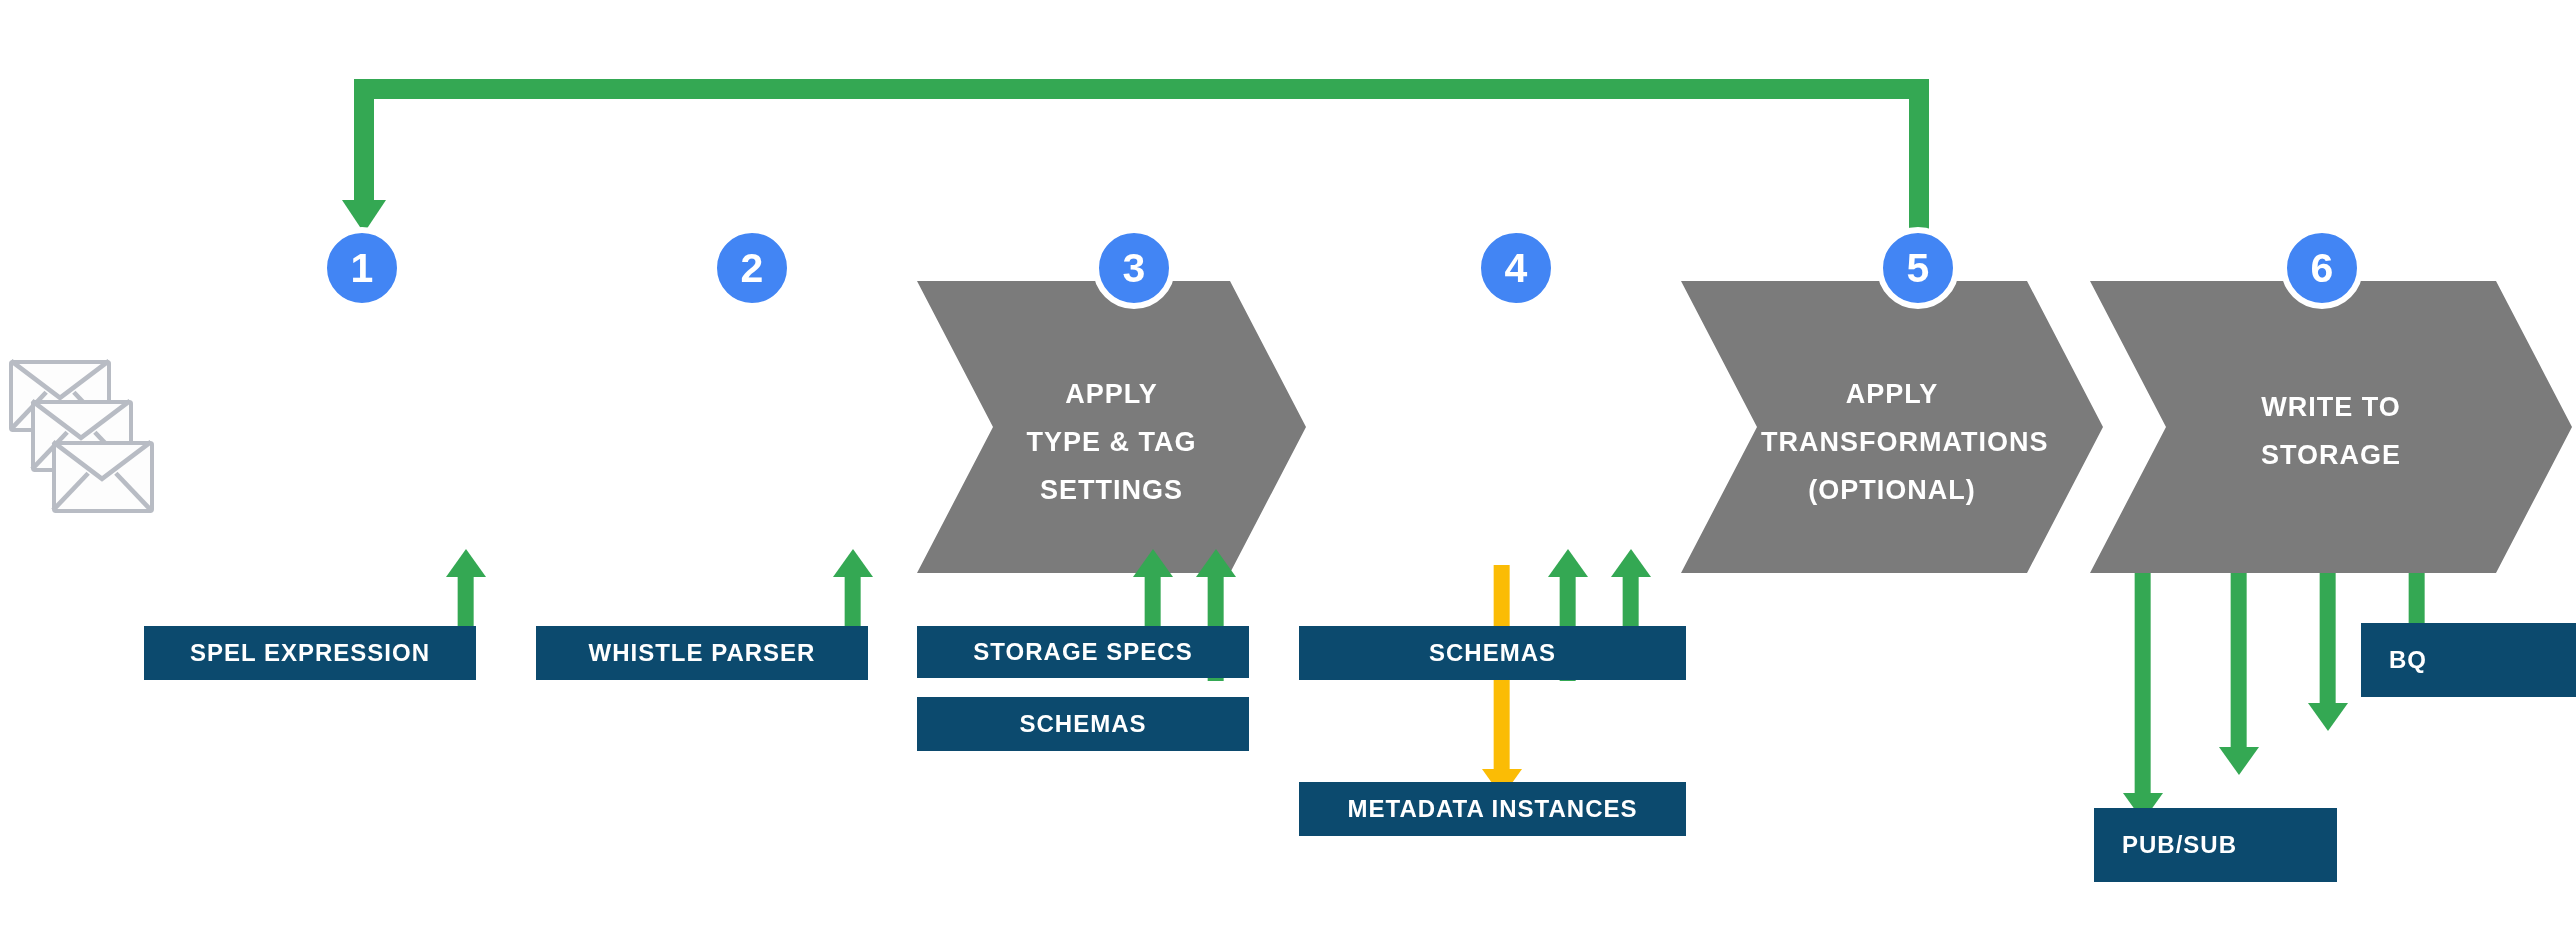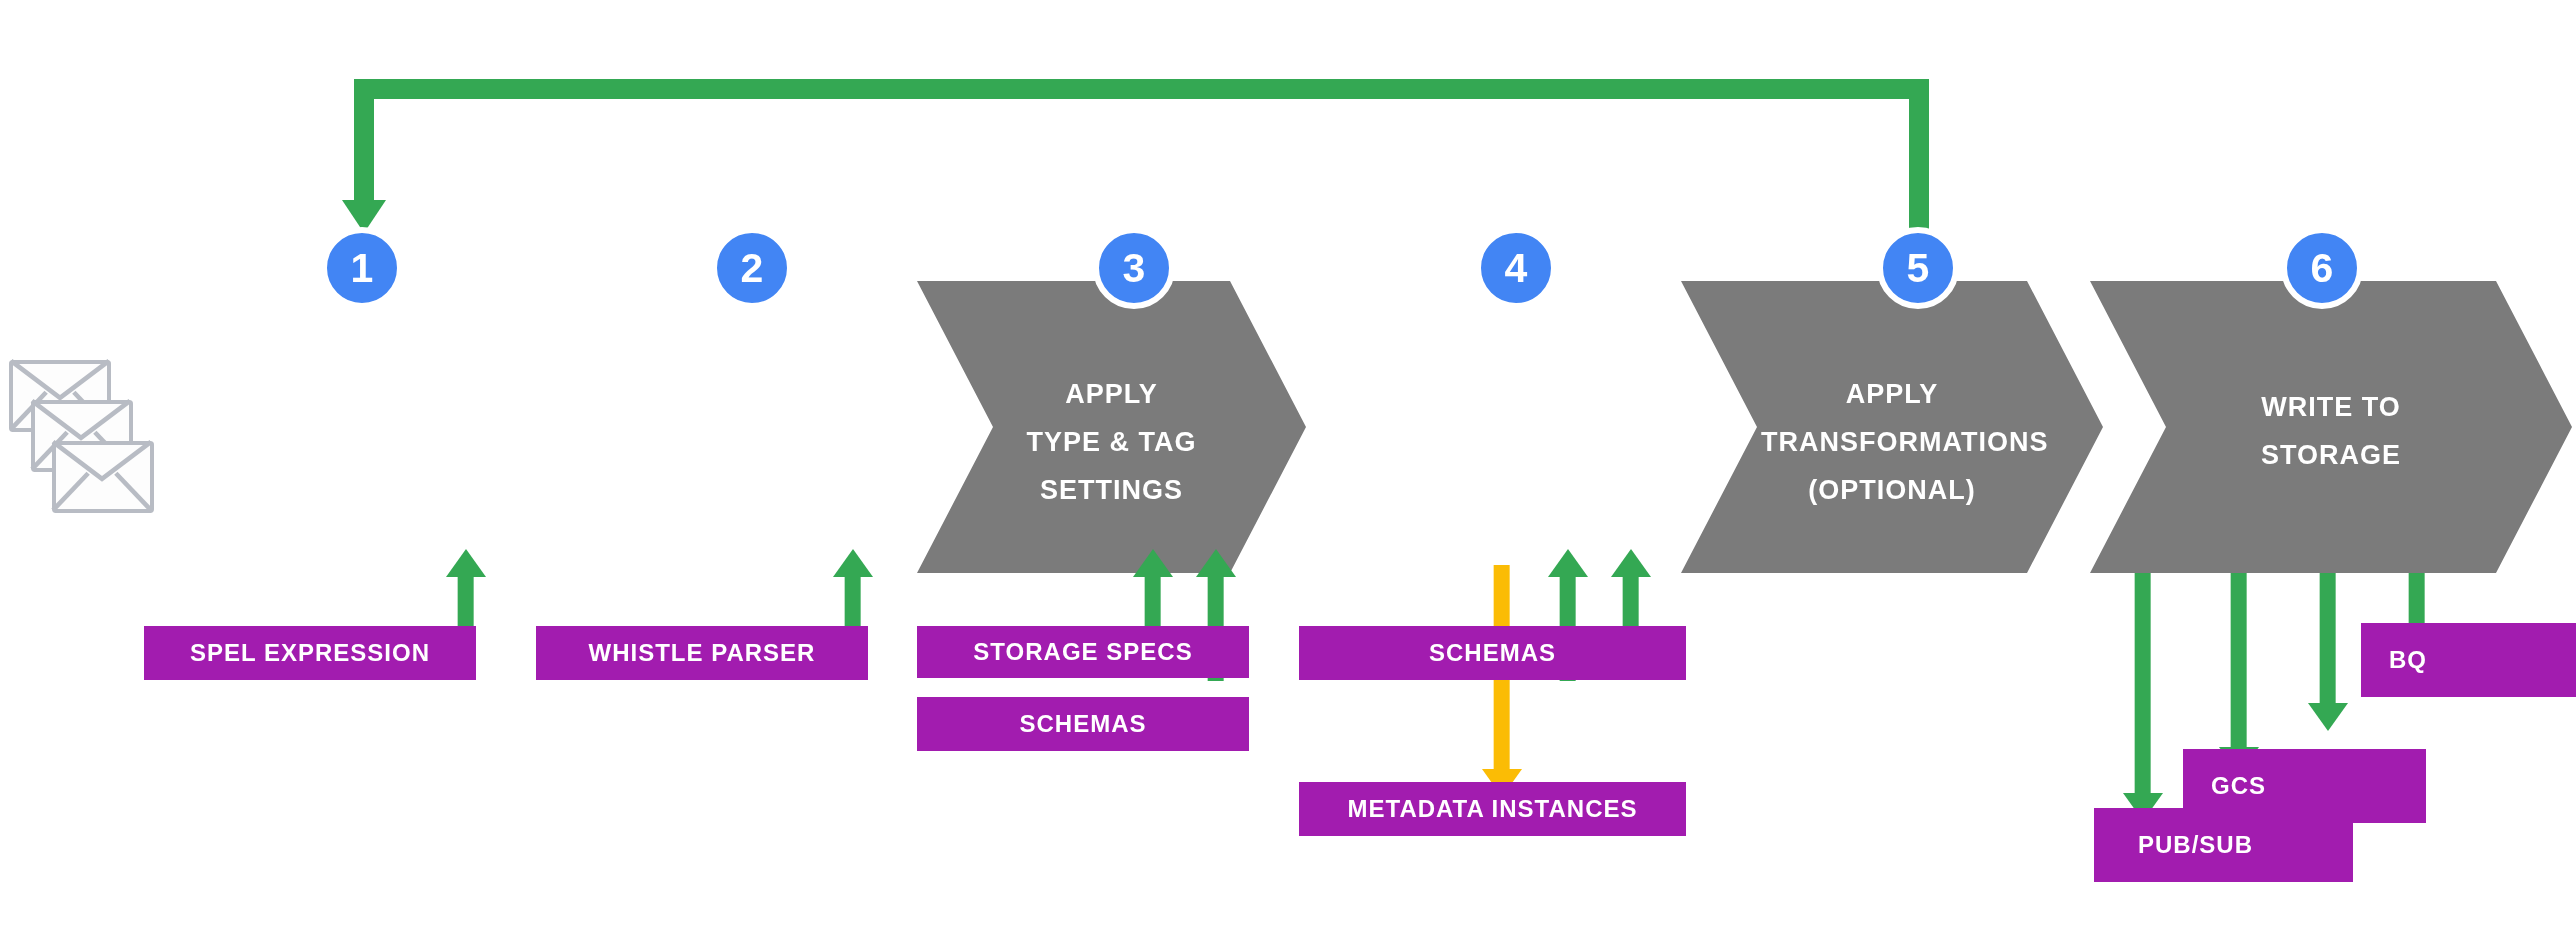--- a/index.html
+++ b/index.html
@@ -53,21 +53,21 @@
     color:#ffffff;
     font-size:41px;
     font-weight:bold;
     display:flex;align-items:center;justify-content:center;
     z-index:6;
   }
 
   
   .res-box{
     position:absolute;
-    background:#a21caf;
+    background:#0c4a6e;
     color:#ffffff;
     font-size:24px;
     font-weight:bold;
     letter-spacing:1px;
     display:flex;align-items:center;justify-content:center;
     text-transform:uppercase;
     z-index:5;
   }
 
   
@@ -264,21 +264,18 @@
       <div class="head"></div>
   </div>
   <div class="arrow-down" style="left:2396px;top:573px;width:41px;height:109px;">
     <div class="shaft" style="top:0;bottom:28px;"></div>
       <div class="head"></div>
   </div>
 
   <div class="res-box" style="left:2361px;top:623px;width:215px;height:74px;justify-content:flex-start;padding-left:28px;">
     <span>BQ</span>
   </div>
-  <div class="res-box" style="left:2183px;top:749px;width:215px;height:74px;justify-content:flex-start;padding-left:28px;">
-    <span>GCS</span>
-  </div>
-  <div class="res-box" style="left:2094px;top:808px;width:215px;height:74px;justify-content:flex-start;padding-left:44px;">
+  <div class="res-box" style="left:2094px;top:808px;width:215px;height:74px;justify-content:flex-start;padding-left:28px;">
     <span>PUB/SUB</span>
   </div>
 
 </div>
 
 
 </body></html>

